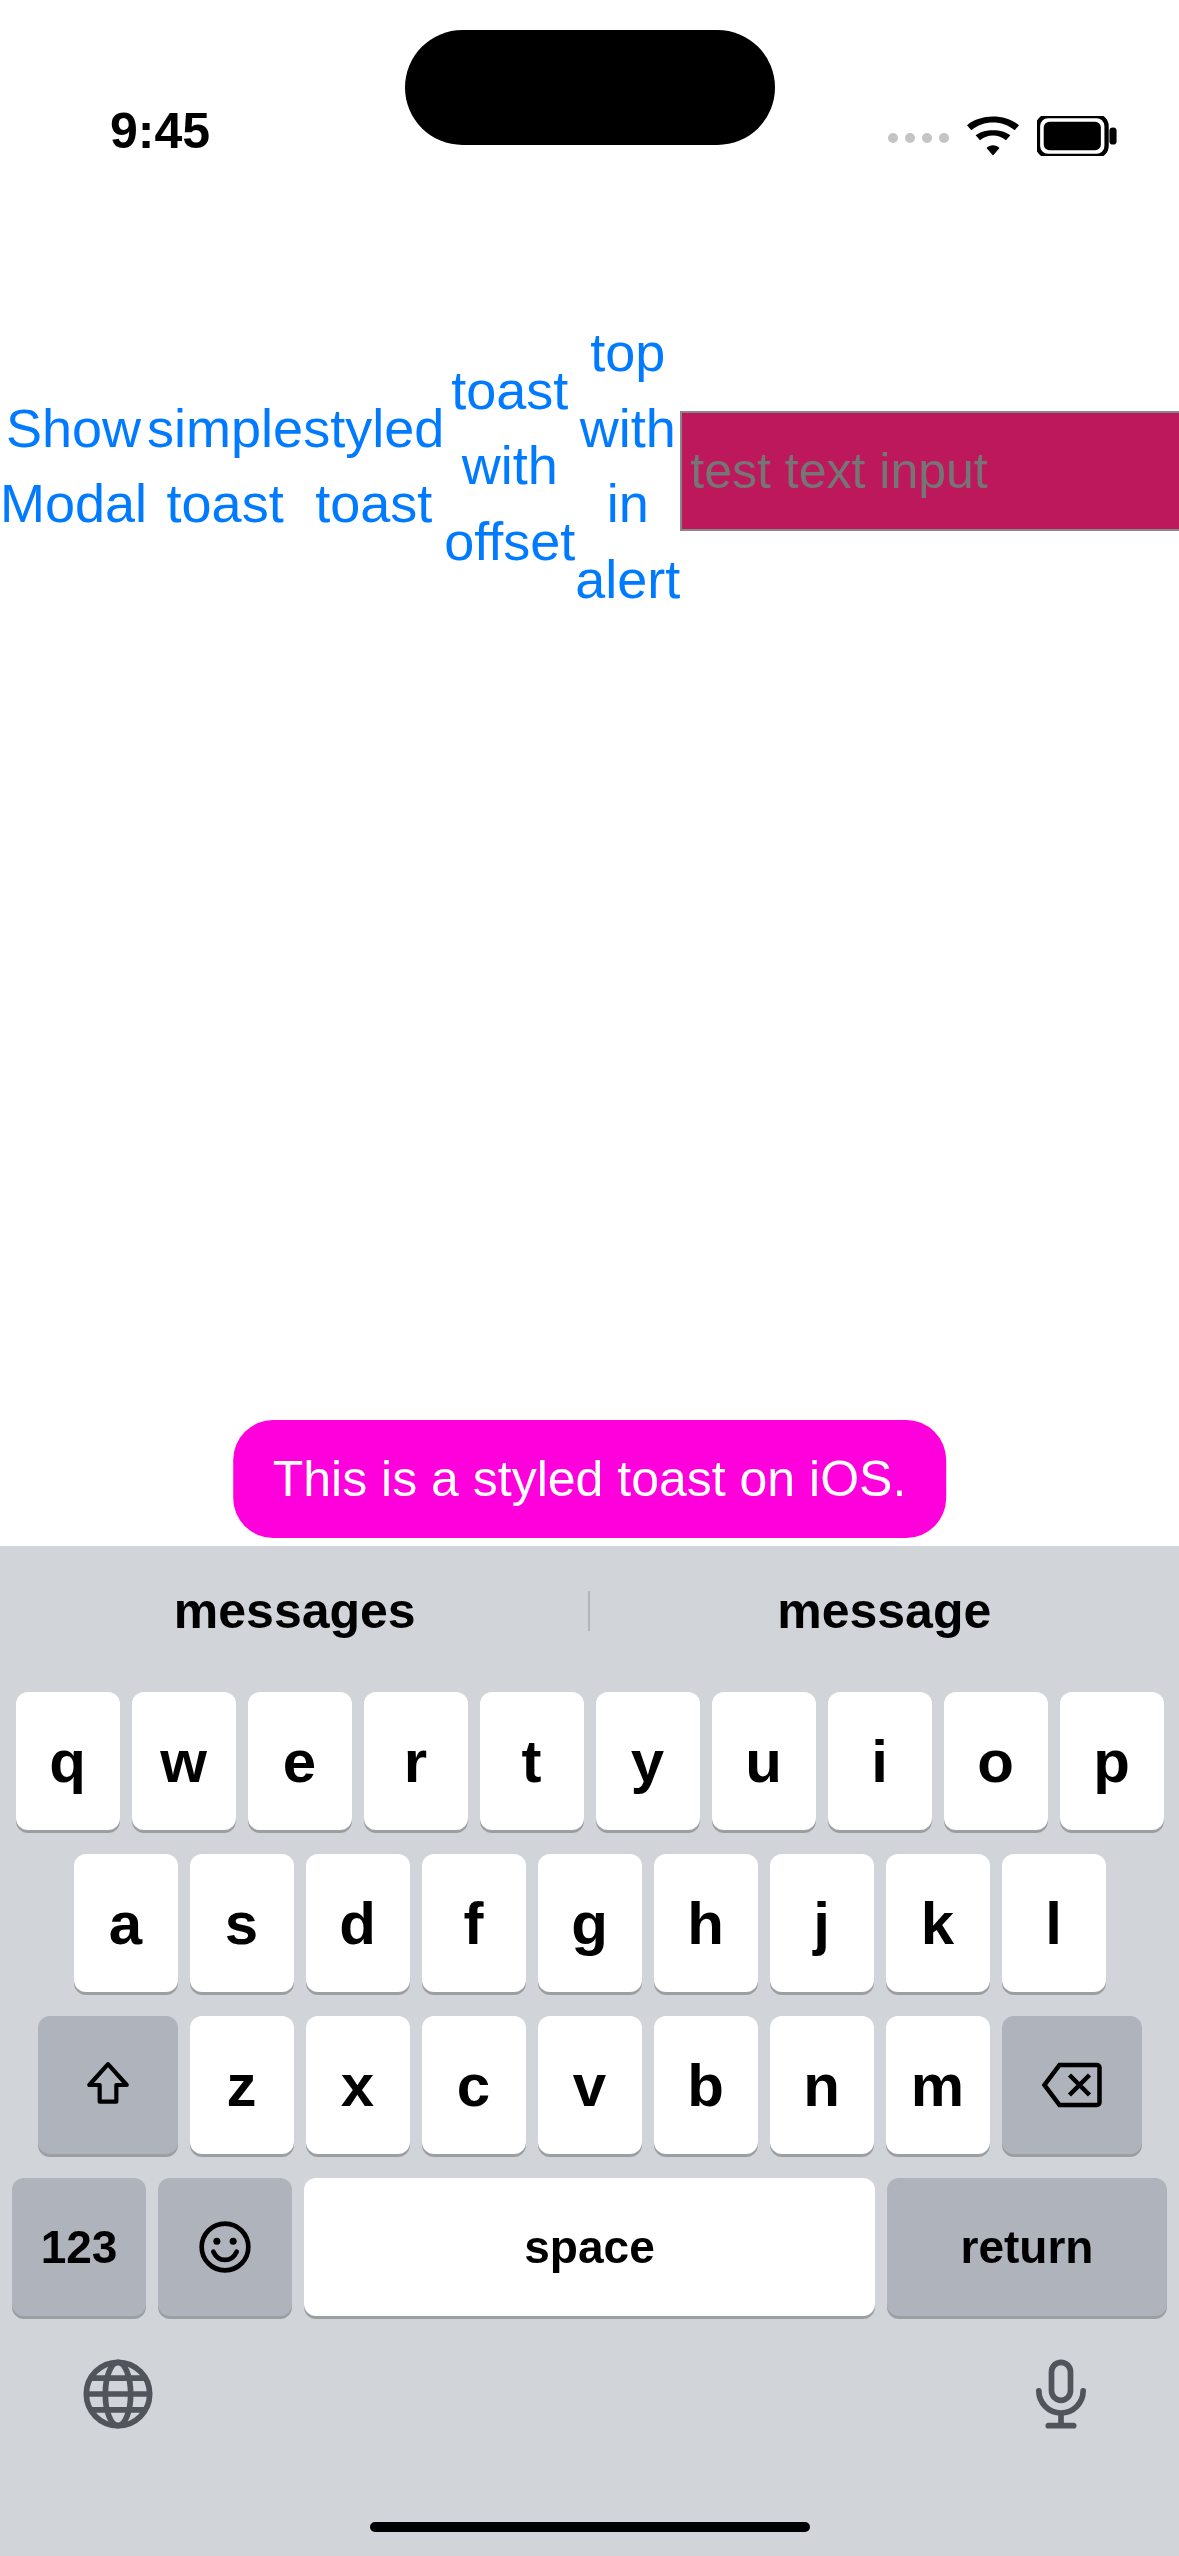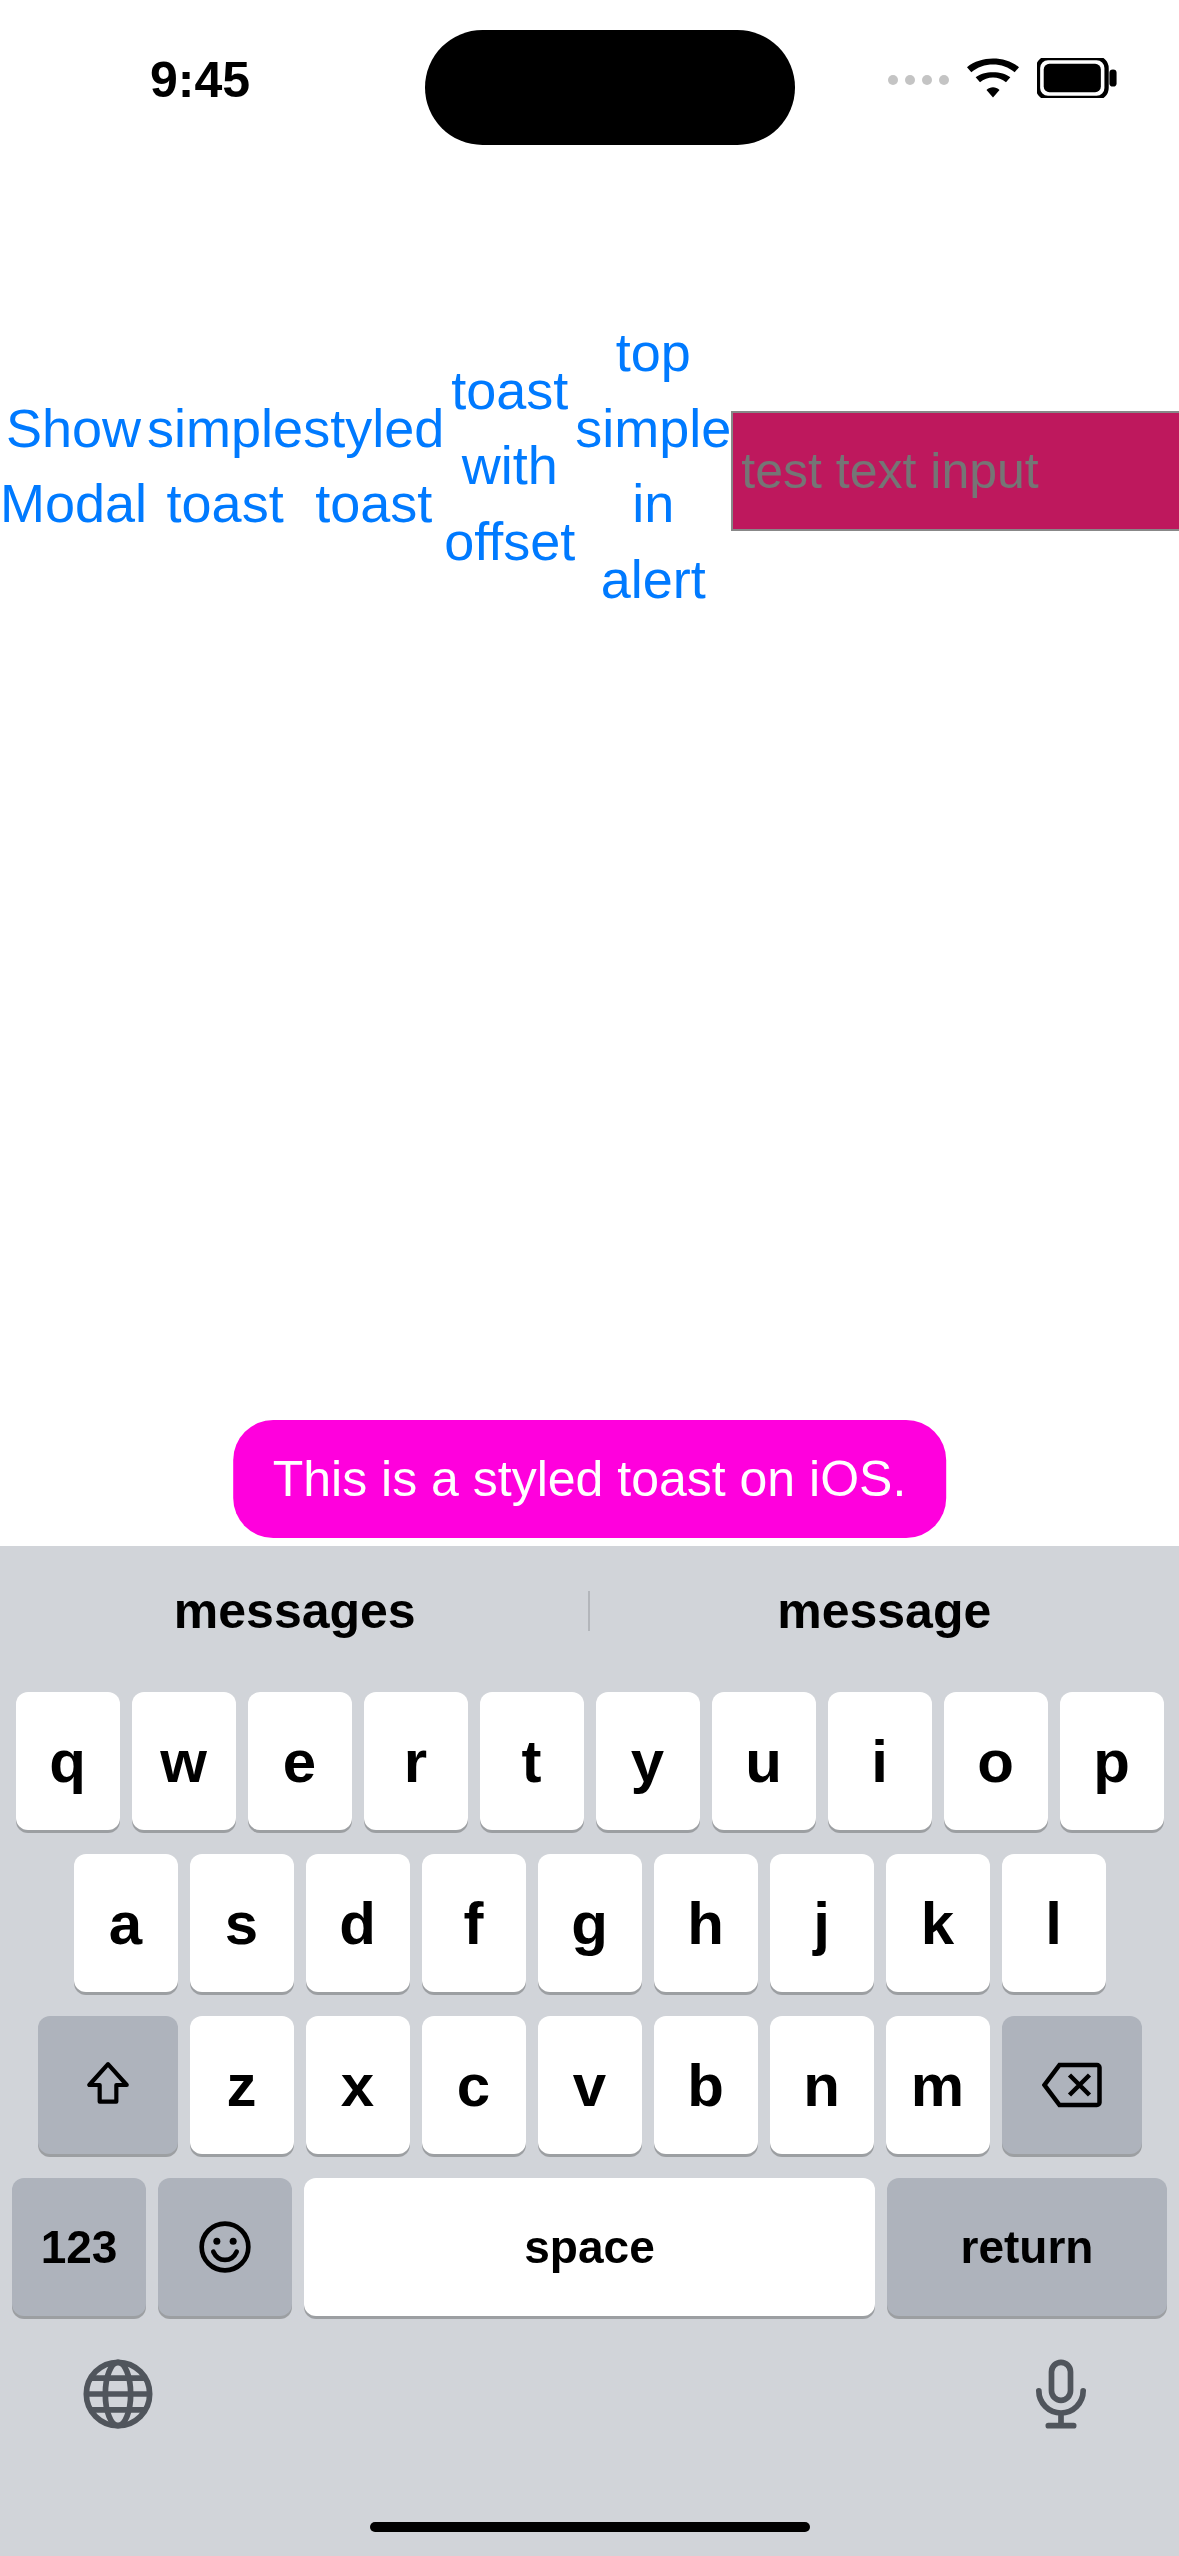--- a/index.html
+++ b/index.html
@@ -11,24 +11,23 @@
       position: relative;
       overflow: hidden;
     }
     
     
     .status-bar {
       position: absolute;
       top: 0; left: 0; right: 0;
       height: 160px;
       display: flex;
-      align-items: center;
+      align-items: flex-end;
       justify-content: space-between;
       padding: 0 60px;
-      margin-left: 40px;
     }
     .status-time {
       font-size: 50px;
       font-weight: 600;
       color: #000;
       margin-left: 50px;
     }
     .dynamic-island {
       position: absolute;
       left: 50%;
@@ -217,21 +216,21 @@
         </svg>
     </div>
   </div>
 </div>
 
 <div class="content">
   <button class="link-btn">Show Modal</button>
   <button class="link-btn">simple toast</button>
   <button class="link-btn">styled toast</button>
   <button class="link-btn">toast with offset</button>
-  <button class="link-btn">top simple in alert</button>
+  <button class="link-btn">top with in alert</button>
   <input class="text-input" type="text" placeholder="test text input" style="">
 </div>
 
 <div class="toast">This is a styled toast on iOS.</div>
 
 <div class="keyboard">
   <div class="suggestion-row">
     <div class="suggestion">messages</div>
     <div class="suggestion">message</div>
   </div>

